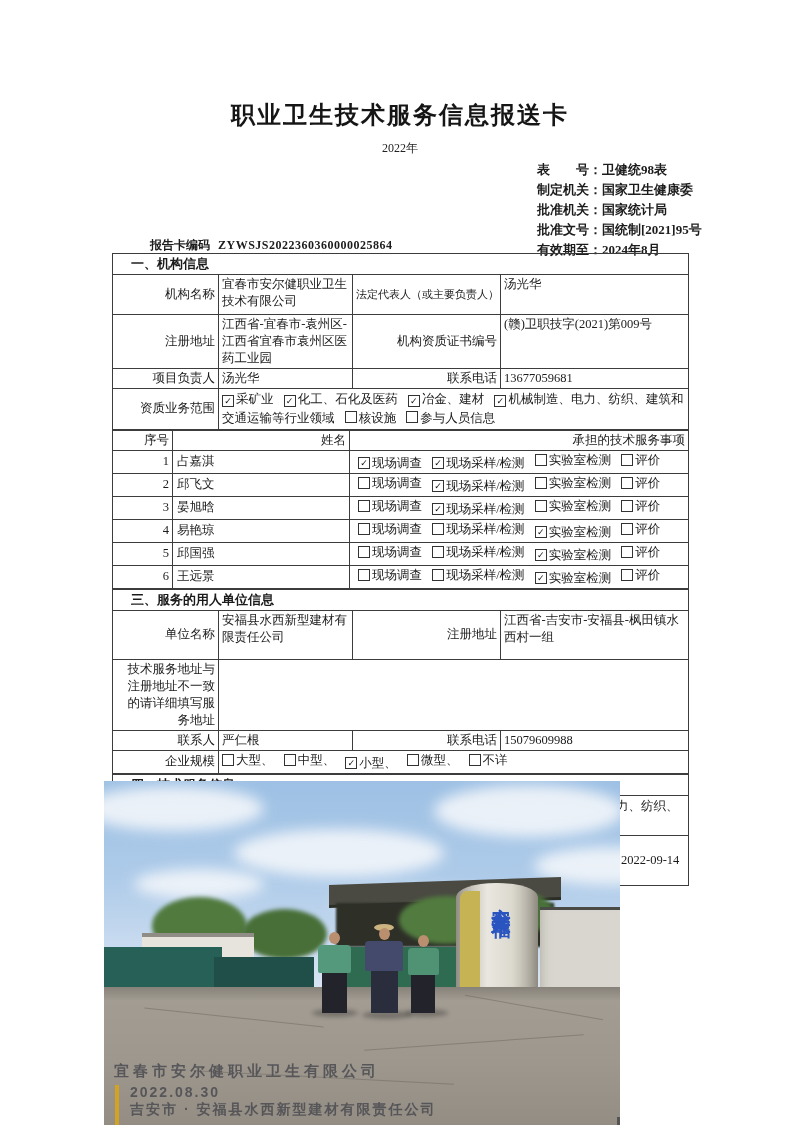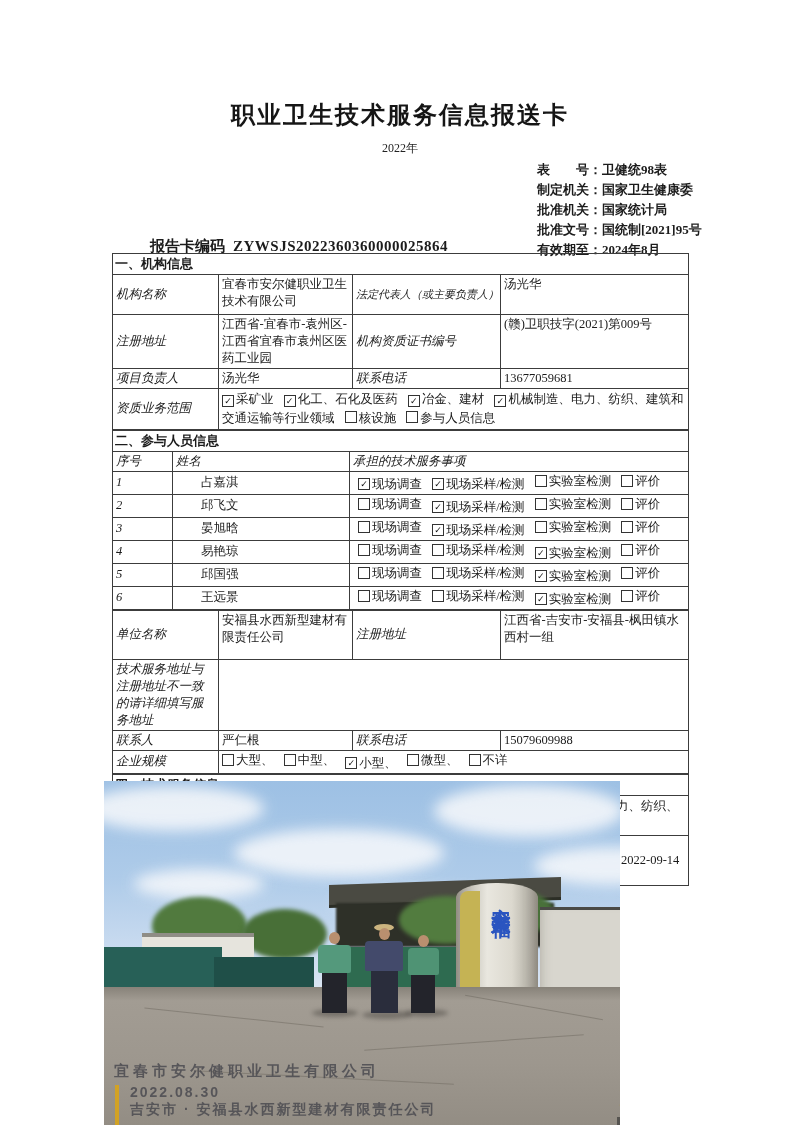--- a/index.html
+++ b/index.html
@@ -9,34 +9,34 @@
     overflow:hidden;
   }
   .abs{position:absolute;}
 
   
   .doc-title{left:0;top:99px;width:800px;text-align:center;
     font-size:24px;font-weight:bold;letter-spacing:2px;color:#151515;}
   .doc-year{left:0;top:140px;width:800px;text-align:center;font-size:12px;color:#222;}
   .meta{left:537px;top:160px;font-size:13px;font-weight:bold;color:#1c1c1c;}
   .meta .mrow{height:20px;line-height:20px;white-space:nowrap;}
-  .report-code{left:150px;top:237px;font-size:15px;font-weight:600;color:#1c1c1c;white-space:nowrap;}
+  .report-code{left:150px;top:237px;font-size:12px;font-weight:600;color:#1c1c1c;white-space:nowrap;}
   .report-code .code{margin-left:8px;letter-spacing:.5px;}
 
   
   .tables{left:112px;top:253px;width:576px;}
   table{border-collapse:collapse;table-layout:fixed;width:576px;}
   td{border:1px solid #3c3c3c;font-size:12.5px;color:#1b1b1b;padding:1px 3px;vertical-align:middle;
      overflow:hidden;}
-  td.lab{text-align:left;font-style:italic;}
+  td.lab{text-align:right;}
   td.val{text-align:left;}
   td.topv{vertical-align:top;}
-  tr.sech td{font-weight:bold;font-size:13px;text-align:left;padding:1px 2px;}
+  tr.sech td{font-weight:bold;font-size:13px;text-align:left;padding:1px 18px;}
   .tight{font-size:11px;white-space:nowrap;text-align:center;}
-  .namecell{padding-left:28px;margin-left:13px;}
+  .namecell{padding-left:4px;margin-left:13px;}
   .svccell{padding-left:8px;}
   .cb{display:inline-flex;align-items:center;margin-right:7px;white-space:nowrap;}
   .cb .box{display:inline-block;width:10px;height:10px;border:1px solid #333;margin-right:2px;
     font-size:9px;line-height:10px;text-align:center;color:#111;background:#fff;flex:0 0 auto;}
   .wrapcb{line-height:1.5;}
   .wrapcb .cb{white-space:normal;display:inline;}
   .wrapcb .cb .box{display:inline-block;vertical-align:-1px;}
 
   
   .photo{left:104px;top:781px;width:516px;height:344px;overflow:hidden;background:#b9d3ec;}
@@ -150,23 +150,20 @@
   </tbody>
     </table>
 
   <table>
     <colgroup>
         <col style="width:60px">
         <col style="width:177px">
         <col style="width:339px">
       </colgroup>
     <tbody>
-        <tr class="sech" style="height:17px">
-          <td colspan="3">二、参与人员信息</td>
-        </tr>
     <tr style="height:17px">
       <td class="lab">序号</td>
       <td class="lab">姓名</td>
       <td class="lab">承担的技术服务事项</td>
     </tr>
     <tr style="height:17px">
       <td class="lab">1</td>
       <td class="val namecell">占嘉淇</td>
       <td class="val svccell">
         <span class="cb">
@@ -301,20 +298,23 @@
     </table>
 
   <table>
     <colgroup>
         <col style="width:106px">
         <col style="width:134px">
         <col style="width:148px">
         <col style="width:188px">
       </colgroup>
     <tbody>
+        <tr class="sech" style="height:16px">
+          <td colspan="4">三、服务的用人单位信息</td>
+        </tr>
     <tr style="height:49px">
       <td class="lab">单位名称</td>
       <td class="val topv">安福县水西新型建材有限责任公司</td>
       <td class="lab">注册地址</td>
       <td class="val topv">江西省-吉安市-安福县-枫田镇水西村一组</td>
     </tr>
     <tr style="height:48px">
       <td class="lab">技术服务地址与注册地址不一致的请详细填写服务地址</td>
       <td colspan="3" class="val"></td>
     </tr>

